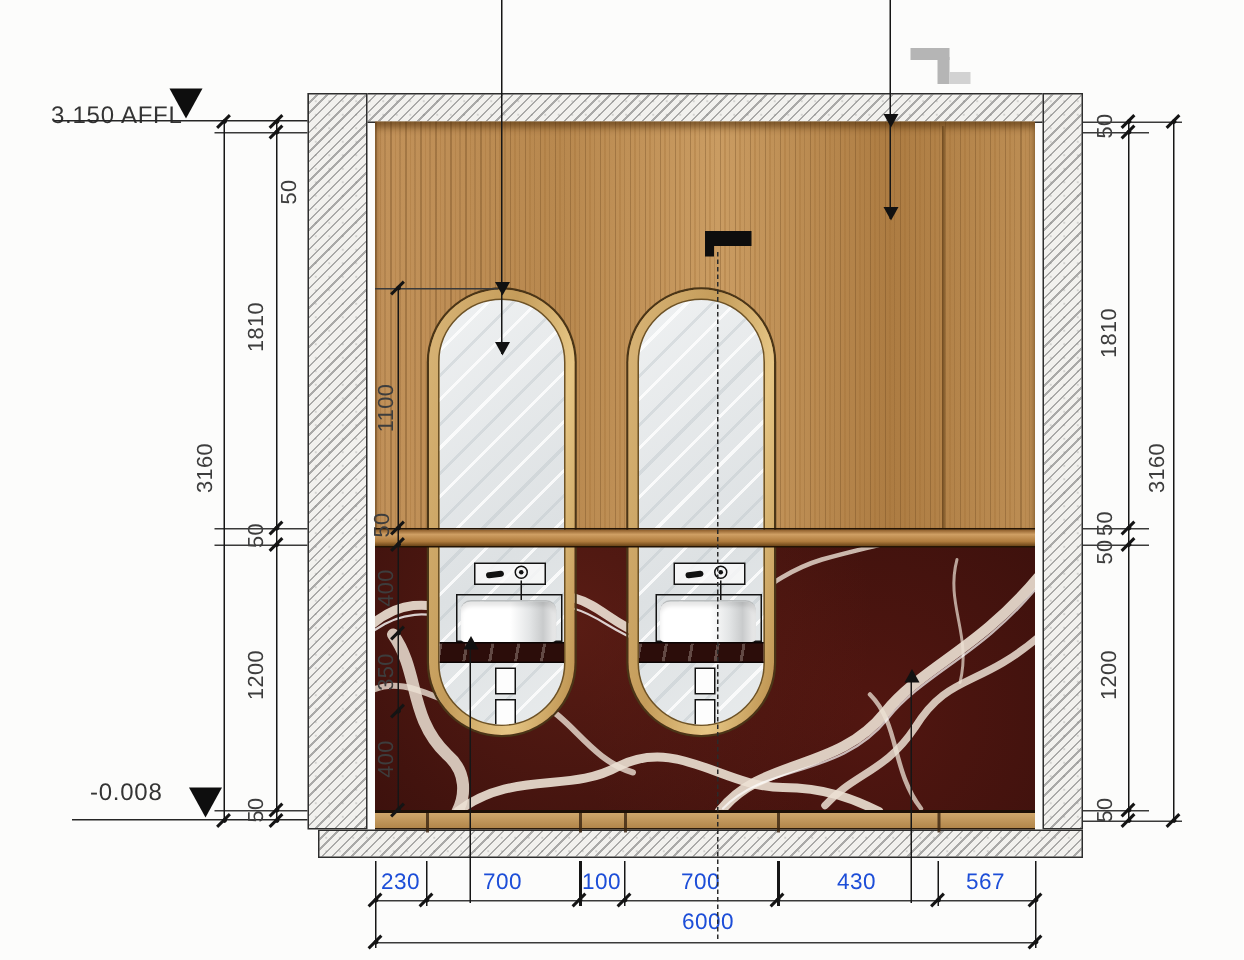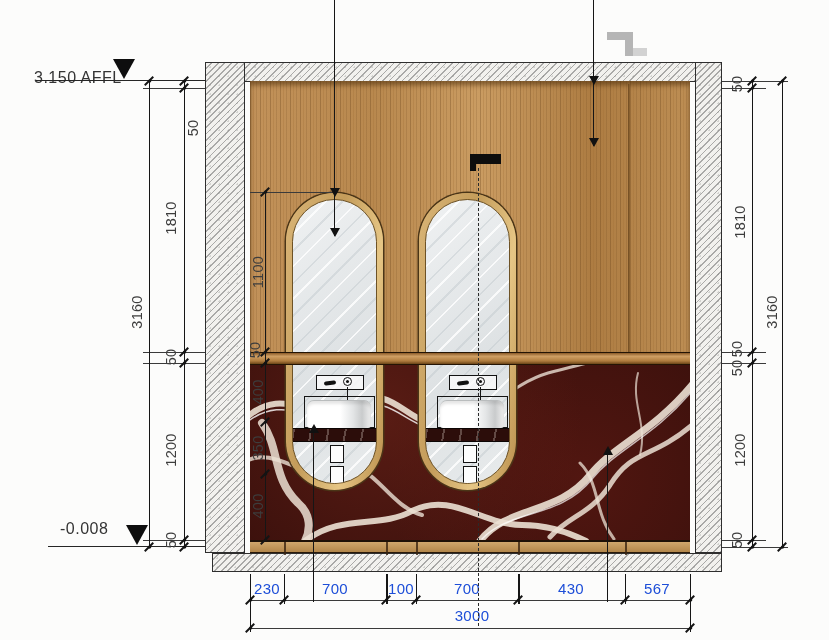--- a/index.html
+++ b/index.html
@@ -250,15 +250,15 @@
   <i class="tk" style="left:690px;top:600px;"></i>
   <span class="hd" style="left:267px;top:588px;">230</span>
   <span class="hd" style="left:335px;top:588px;">700</span>
   <span class="hd" style="left:401px;top:588px;">100</span>
   <span class="hd" style="left:467px;top:588px;">700</span>
   <span class="hd" style="left:571px;top:588px;">430</span>
   <span class="hd" style="left:657px;top:588px;">567</span>
   <div class="abs hline dimline" style="left:250px;top:628px;width:440px;"></div>
   <i class="tk" style="left:250px;top:628px;"></i>
   <i class="tk" style="left:690px;top:628px;"></i>
-  <span class="hd" style="left:472px;top:615px;">3000</span>
+  <span class="hd" style="left:472px;top:615px;">6000</span>
 
 </div>
 
 </body></html>

